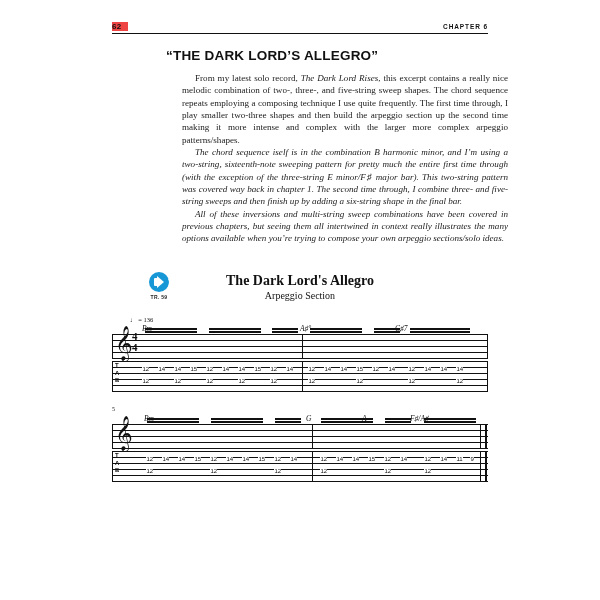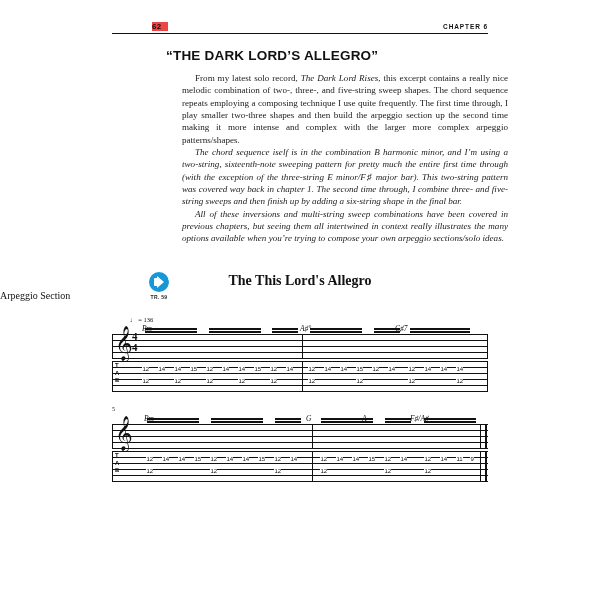--- a/index.html
+++ b/index.html
@@ -26,21 +26,20 @@
   .runhead .rule{
     position:absolute;left:0;right:0;top:11px;
     border-top:1px solid #111;
   }
   .runhead .folio{
     position:absolute;left:0;top:0;
     background:#ef4444;padding-right:6px;
     font-family:"Liberation Sans", sans-serif;
     font-size:8px;font-weight:bold;letter-spacing:.4px;
     color:#111;
-    margin-left:40px;
   }
   .runhead .chap{
     position:absolute;right:0;top:1px;
     background:#fff;padding-left:6px;
     font-family:"Liberation Sans", sans-serif;
     font-size:6.5px;font-weight:bold;letter-spacing:.9px;
     color:#111;
   }
 
   
@@ -103,21 +102,21 @@
   
   .score-title{
     position:absolute;left:0;right:0;top:273px;
     text-align:center;
     font-family:"Liberation Serif", serif;
     font-size:14px;font-weight:bold;
     color:#111;
   }
   .score-sub{
     position:absolute;left:0;right:0;top:290px;
-    text-align:left;
+    text-align:center;
     font-family:"Liberation Serif", serif;
     font-size:10px;
     color:#111;
   }
 
   
   .system{
     position:absolute;
     left:112px;width:376px;
   }
@@ -215,21 +214,21 @@
     <p>All of these inversions and multi-string sweep combinations have been covered in previous chapters, but seeing them all intertwined in context really illustrates the many options available when you’re trying to compose your own arpeggio sections/solo ideas.</p>
   </div>
 
   <div class="audio">
     <div class="disc">
       <div class="wv">)))</div>
     </div>
     <div class="lbl">TR. 59</div>
   </div>
 
-  <div class="score-title">The This Lord's Allegro</div>
+  <div class="score-title">The Dark Lord's Allegro</div>
   <div class="score-sub">Arpeggio Section</div>
 
   <div class="system sys1">
     <div class="tempo">♩ = 136</div>
 
     <div class="chords">
       <div class="chord" style="left:30px">Bm</div>
       <div class="chord" style="left:188px">A♯°</div>
       <div class="chord" style="left:283px">C♯7</div>
     </div>

